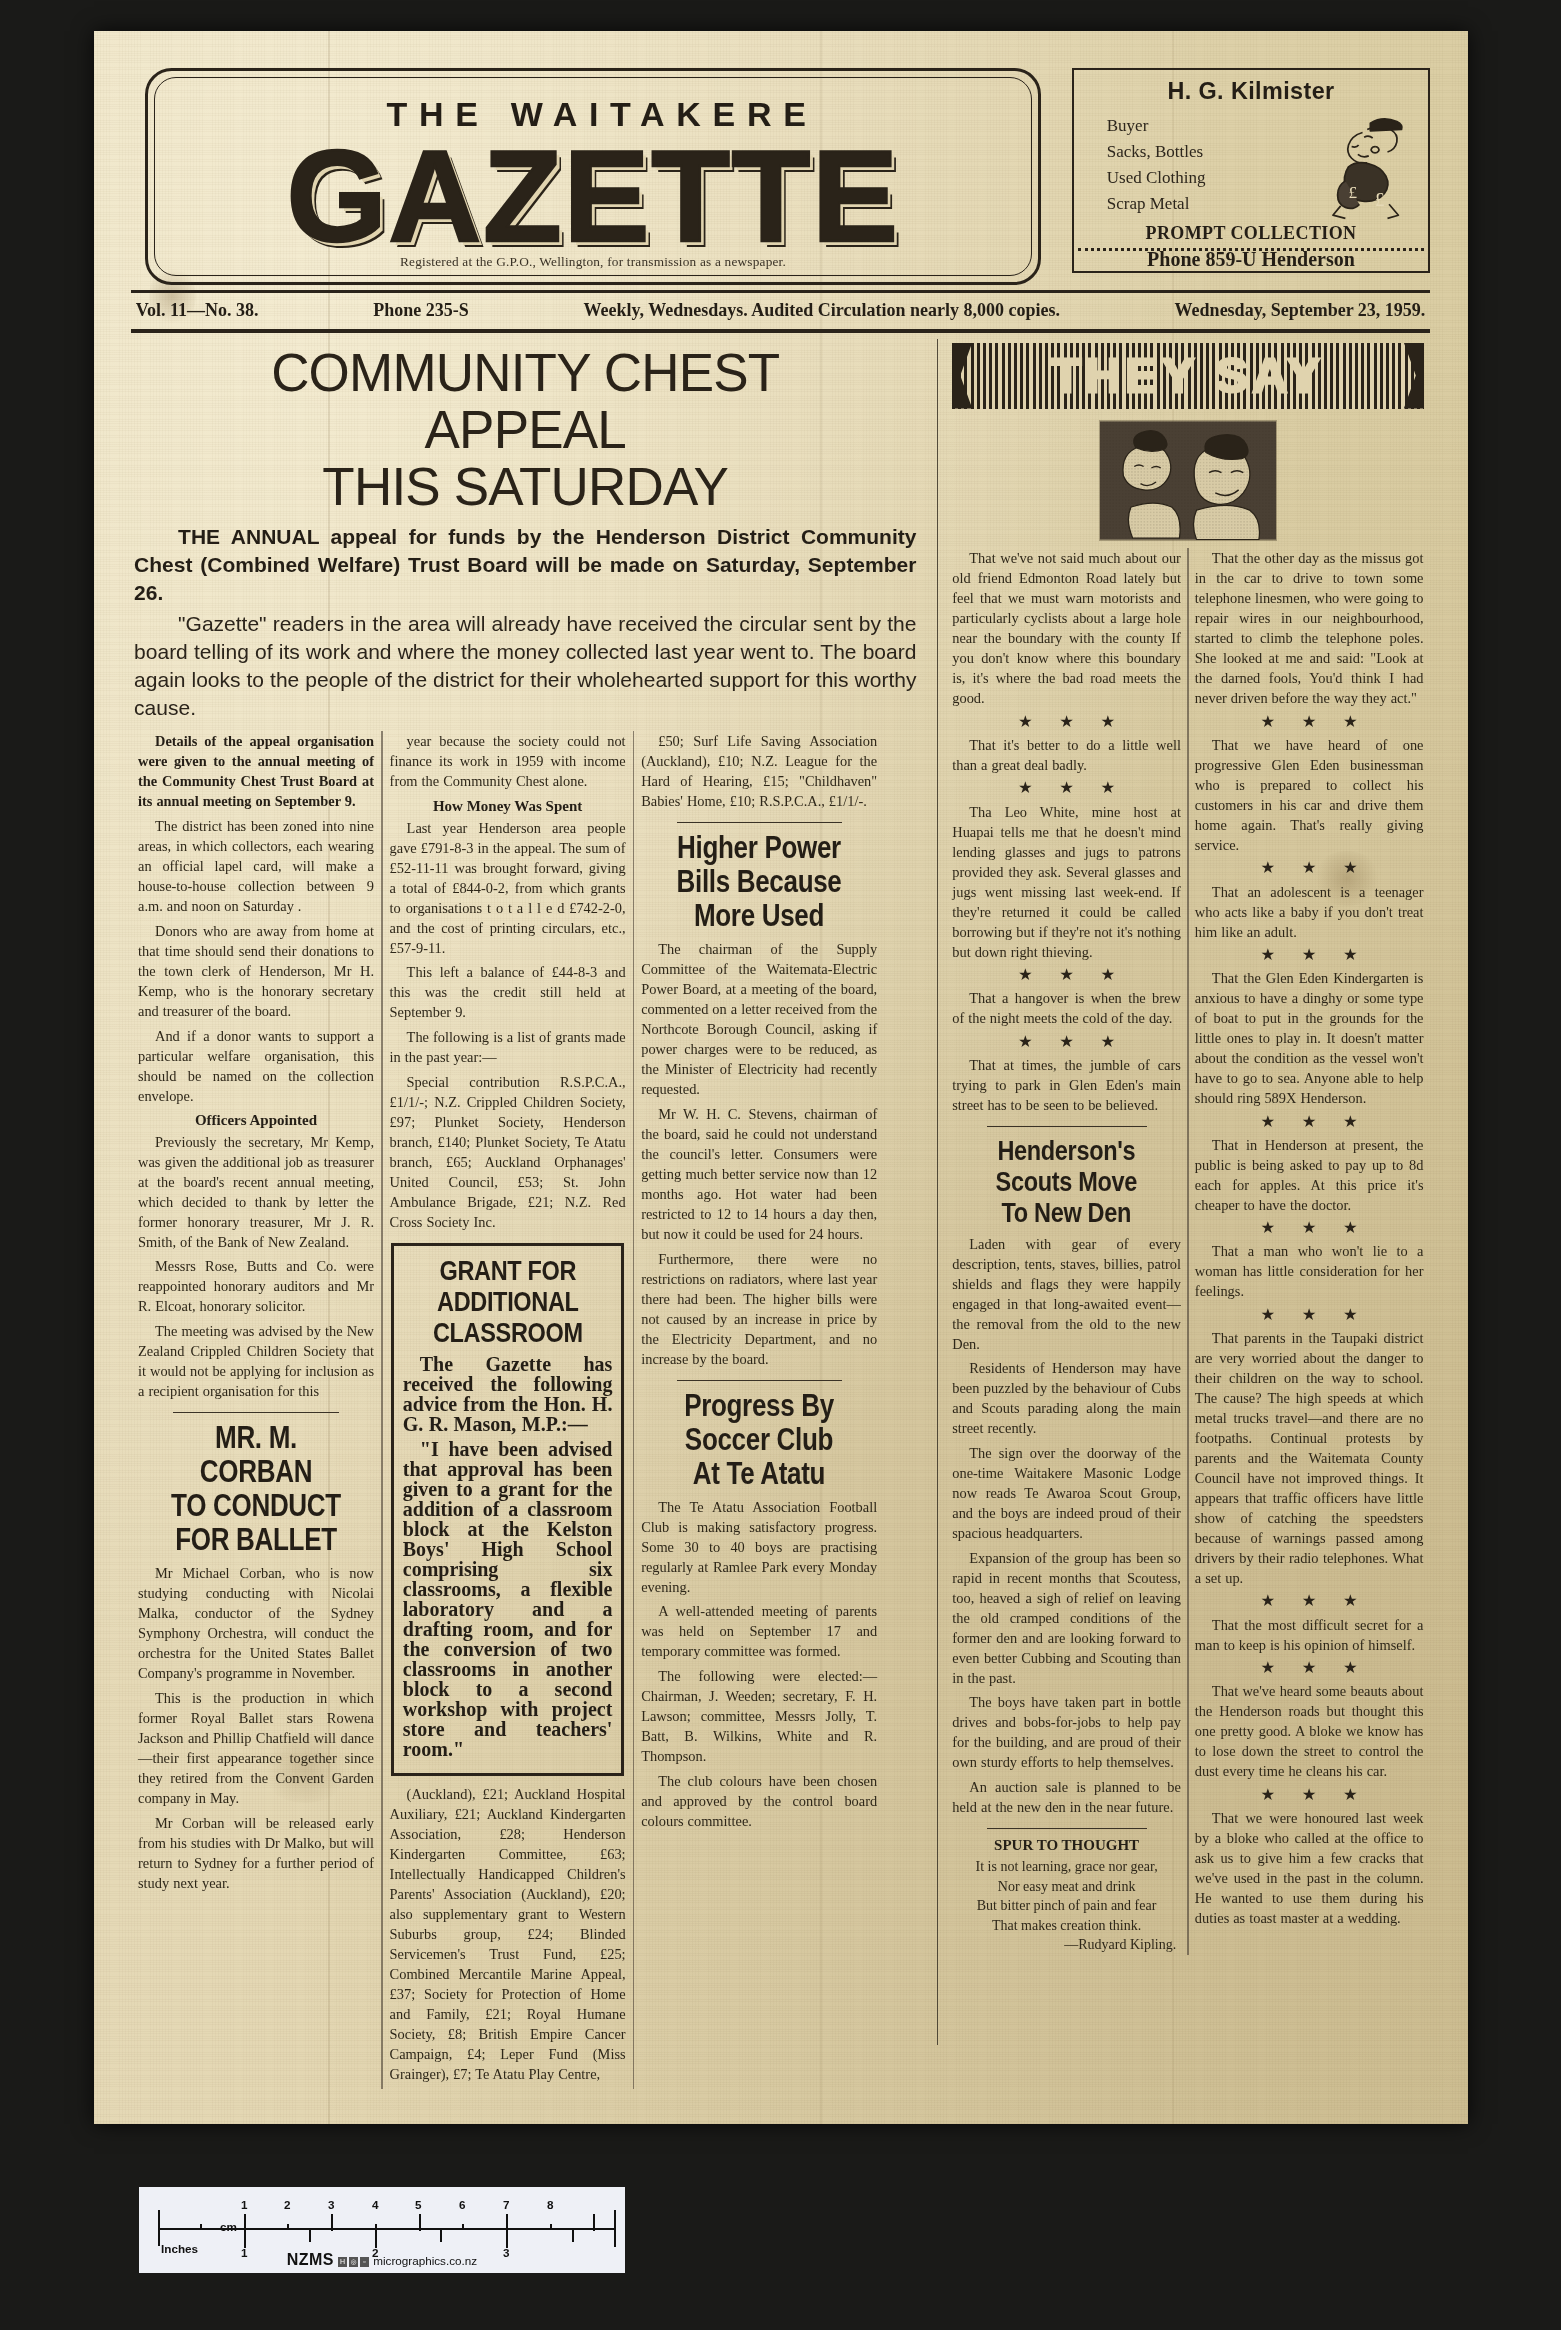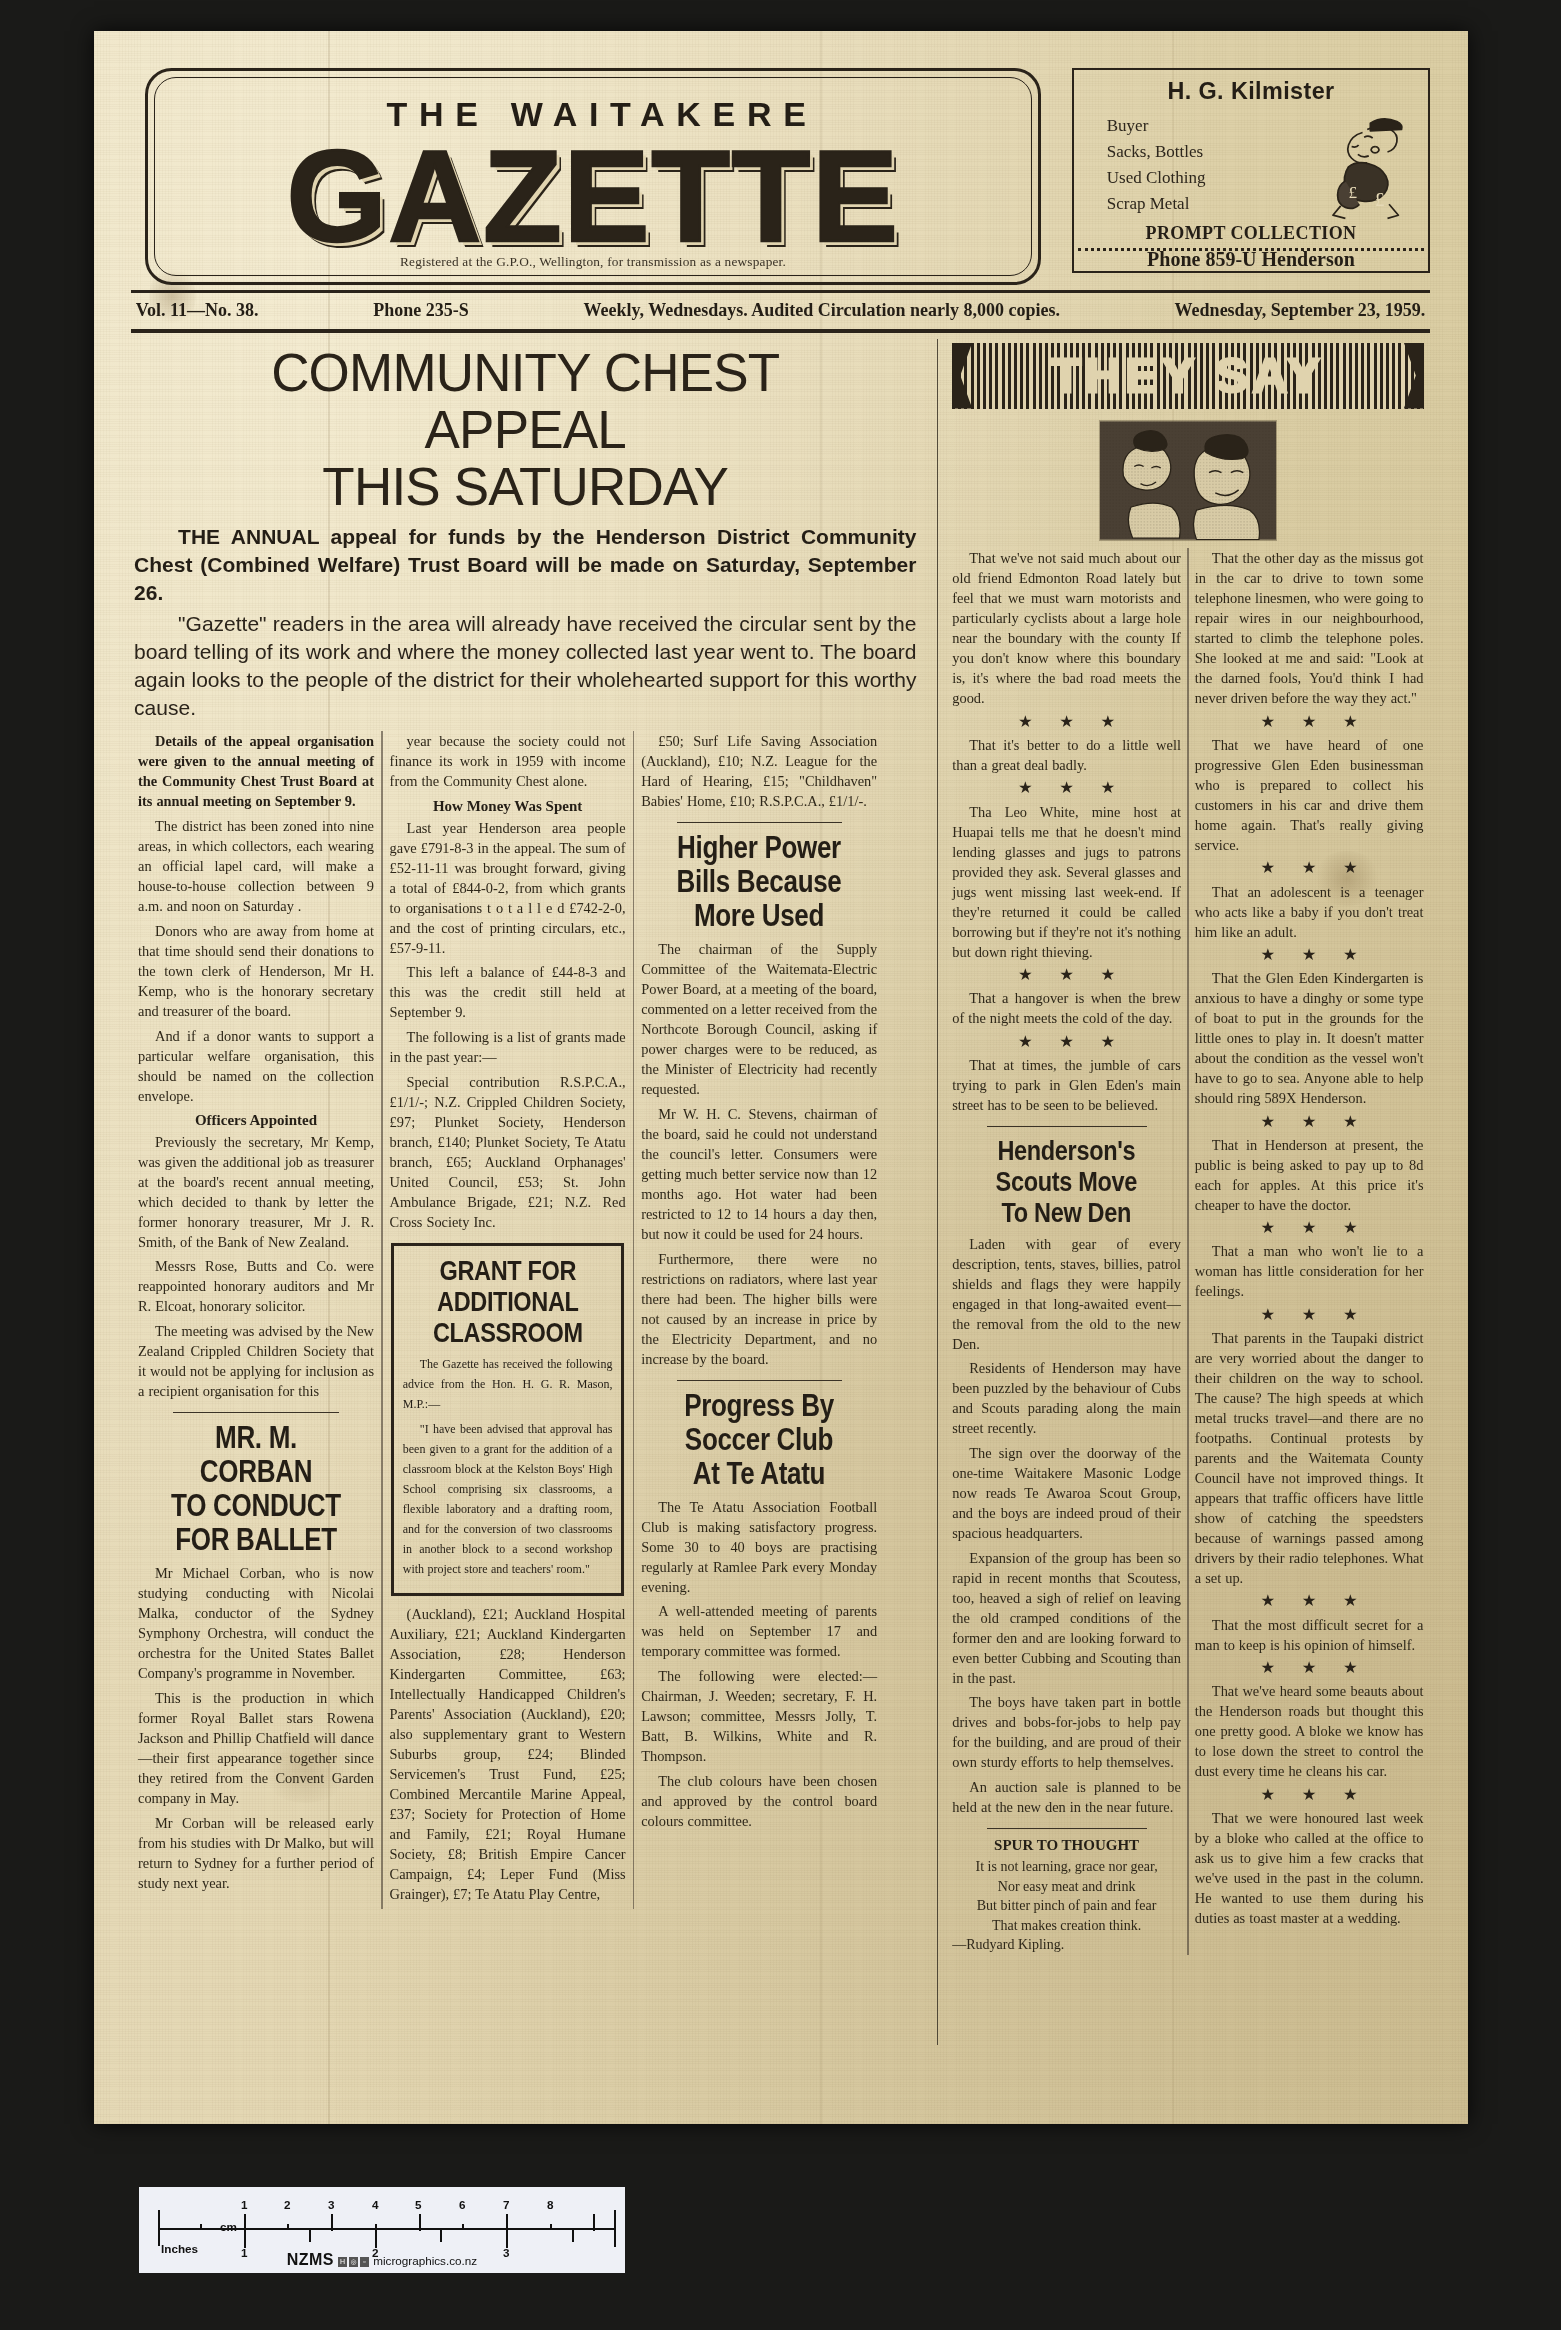--- a/index.html
+++ b/index.html
@@ -148,21 +148,21 @@
     transform:scaleX(.84);transform-origin:center;
   }
   .cond-head.sm{font-size:28px;line-height:31px;}
 
   
   .boxed{
     border:3.9px solid #2a231a;padding:7.8px 8.6px 9.4px;margin:11px 1.6px 7.8px;
     box-sizing:border-box;
   }
   .boxed .cond-head{margin-top:1.6px;}
-  .boxed p.txt{font-weight:normal;font-size:12px;line-height:20px;color:#241e16;}
+  .boxed p.txt{font-weight:bold;font-size:20px;line-height:20px;color:#241e16;}
 
   
   .theysay-banner{
     position:relative;height:66px;margin:3.1px 6.2px 0;
     background:
       repeating-linear-gradient(90deg,#2a2319 0 3.1px,#e0d3ae 3.1px 6.2px);
     border-left:0;border-right:0;
   }
   .theysay-banner .chev{
     position:absolute;top:0;bottom:0;width:20px;background:#e0d3ae;
@@ -183,21 +183,21 @@
   }
   .cols2{display:flex;}
   .col2{width:241px;padding:0 6.2px;box-sizing:border-box;}
   .stars{text-align:center;font-size:16.4px;color:#2a2319;letter-spacing:26.6px;
     margin:5.5px 0 5.5px 26.6px;line-height:15.6px;}
   .poem{
     font-family:"Liberation Serif",serif;font-size:14px;line-height:19.5px;
     color:#2e2719;text-align:center;margin:0;
   }
   .poem .ind{display:block;}
-  .poem .sig{display:block;text-align:left;padding-right:4.7px;}
+  .poem .sig{display:block;text-align:right;padding-right:4.7px;}
 
   
   #ruler{
     position:absolute;left:139px;top:2187px;width:486px;height:86px;
     background:#eef0f6;
   }
   .rl-line{position:absolute;left:19px;right:11px;height:1.6px;background:#111;}
   .rl-tick{position:absolute;width:1.6px;background:#111;}
   .rl-num{position:absolute;font-family:"Liberation Sans",sans-serif;
     font-weight:bold;font-size:11.7px;color:#111;}

